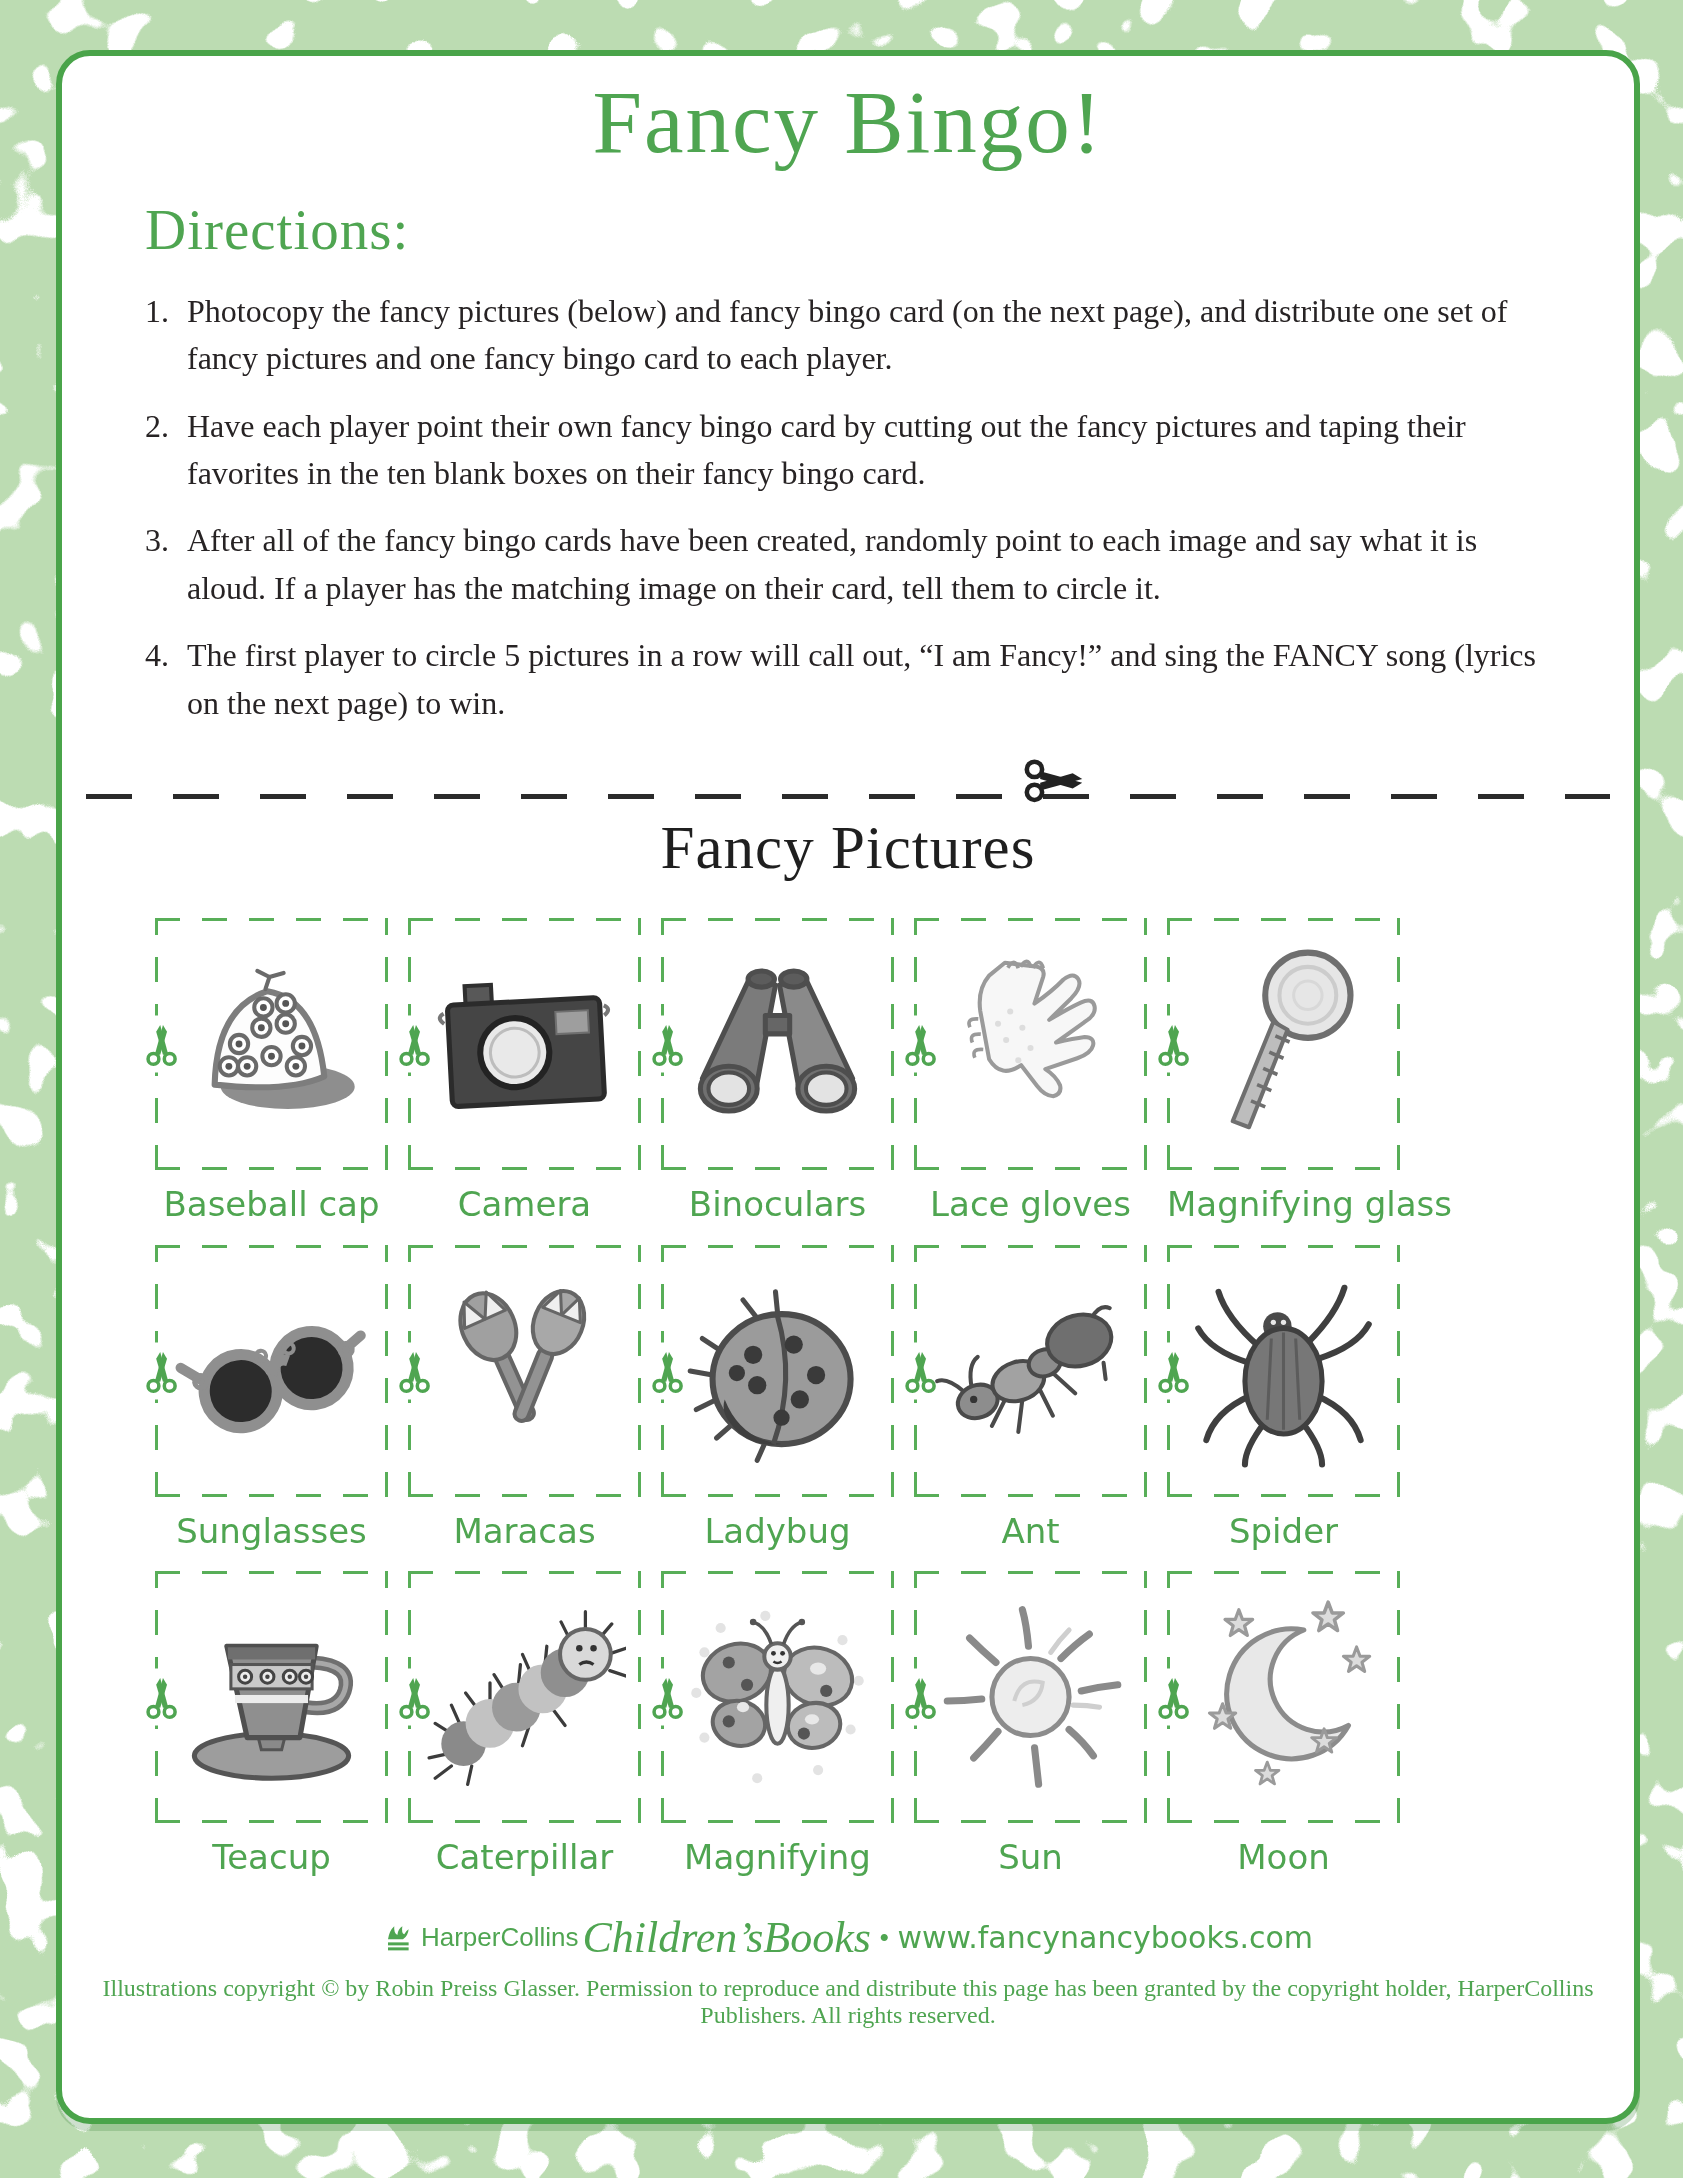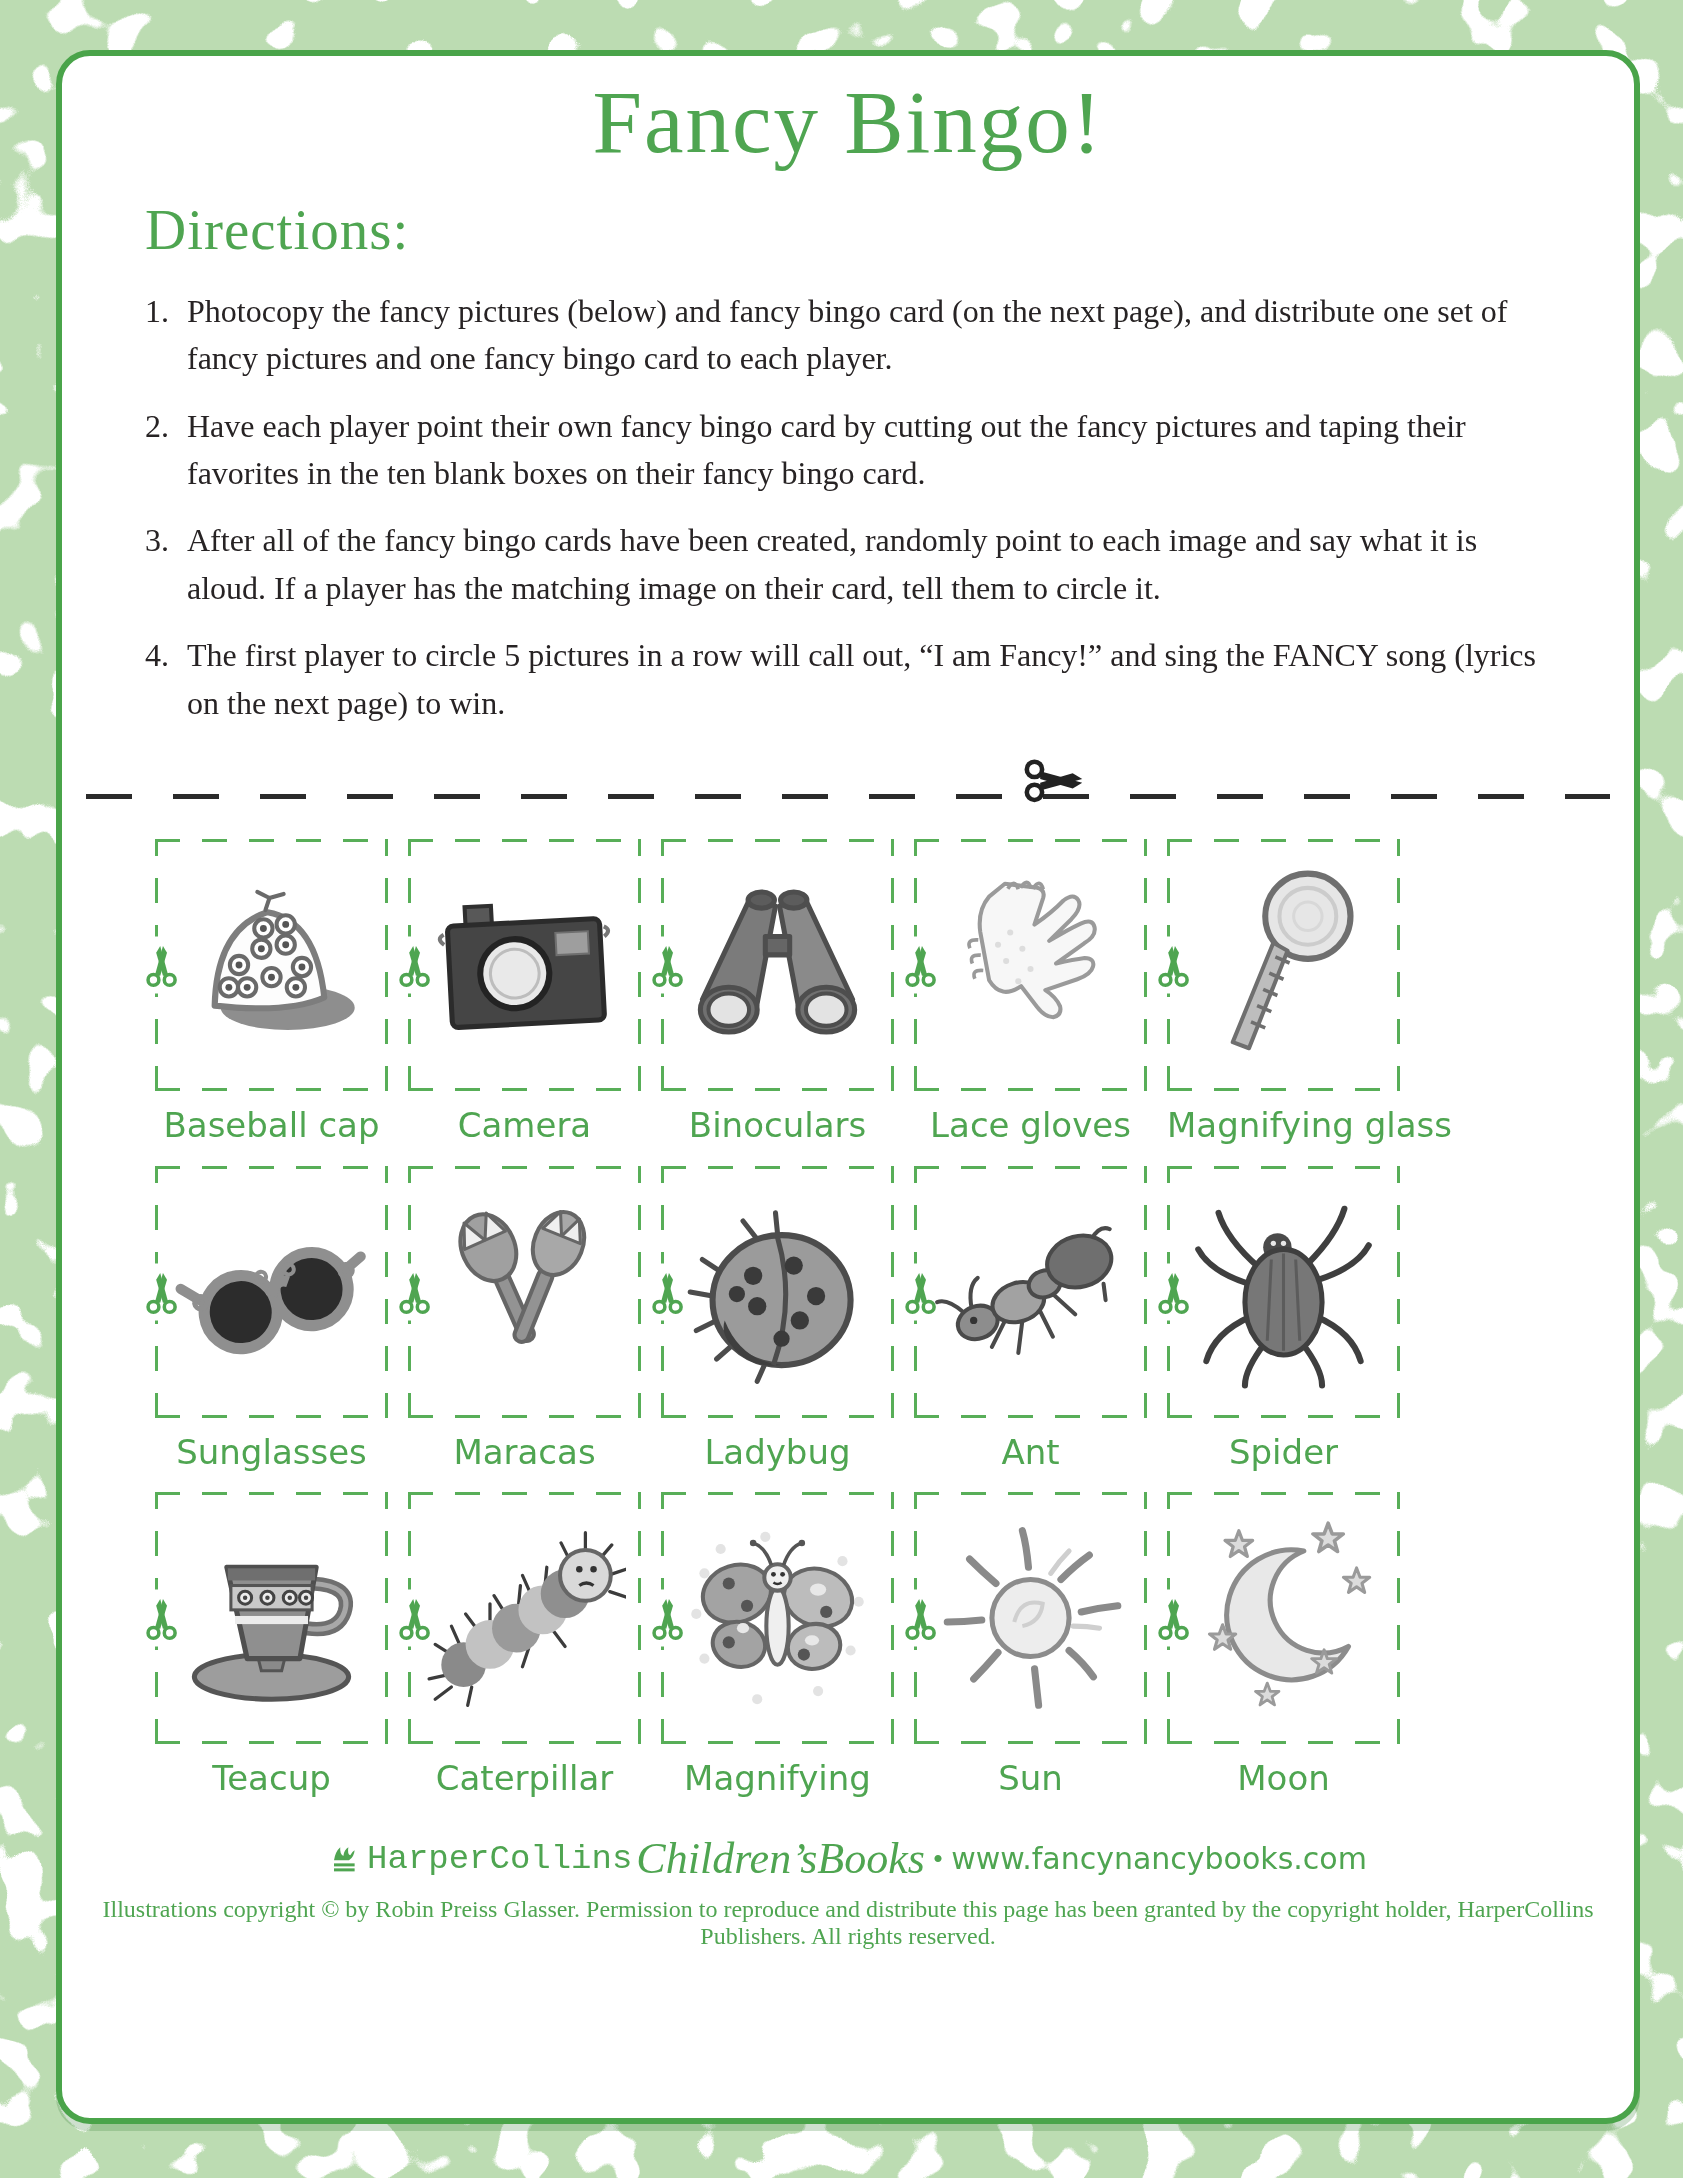--- a/index.html
+++ b/index.html
@@ -62,21 +62,21 @@
   .art{width:203px;height:216px;}
   .art svg{width:100%;height:100%;display:block;}
   .plabel{
     margin-top:14px;text-align:center;font-family:"DejaVu Sans",sans-serif;
     font-size:34px;line-height:1.2;color:#4fa551;white-space:nowrap;
   }
   .footer{
     margin-top:34px;display:flex;justify-content:center;align-items:center;gap:8px;color:#4fa551;
   }
   .footer .logo{width:30px;height:30px;color:#4fa551;}
-  .footer .pub{font-family:Liberation Mono, monospace;font-size:34px;}
+  .footer .pub{font-family:Liberation Sans, sans-serif;font-size:26px;}
   .footer .imprint{font-family:"Liberation Serif",serif;font-style:italic;font-size:44px;margin-left:-4px;}
   .footer .bullet{font-size:30px;}
   .footer .site{font-family:"DejaVu Sans",sans-serif;font-size:30px;}
   .copyright{
     margin-top:12px;text-align:center;font-family:"Liberation Serif",serif;
     font-size:24px;color:#4fa551;
   }
 </style>
 </head>
 <body>
@@ -113,20 +113,21 @@
     <span class="scissors">
       <svg viewBox="0 0 34 26">
         <circle cx="6" cy="7" r="4" fill="none" stroke="currentColor" stroke-width="2.4"></circle>
         <circle cx="6" cy="19" r="4" fill="none" stroke="currentColor" stroke-width="2.4"></circle>
         <path d="M9 8 L31 14 L26 17 L9 12 Z" fill="currentColor"></path>
         <path d="M9 18 L31 12 L26 9 L9 14 Z" fill="currentColor"></path>
       </svg>
     </span>
   </div>
 
+  <h2 class="pics-head">Fancy Pictures</h2>
 
   <div class="grid" id="pictures-grid">
       <div class="cell">
         <div class="box">
           <span class="cutgap"></span>
           <span class="scissors"><svg viewBox="0 0 34 26">
     <circle cx="6" cy="7" r="4" fill="none" stroke="currentColor" stroke-width="2.6"></circle>
     <circle cx="6" cy="19" r="4" fill="none" stroke="currentColor" stroke-width="2.6"></circle>
     <path d="M9 8 L31 14 L26 17 L9 12 Z" fill="currentColor"></path>
     <path d="M9 18 L31 12 L26 9 L9 14 Z" fill="currentColor"></path>

